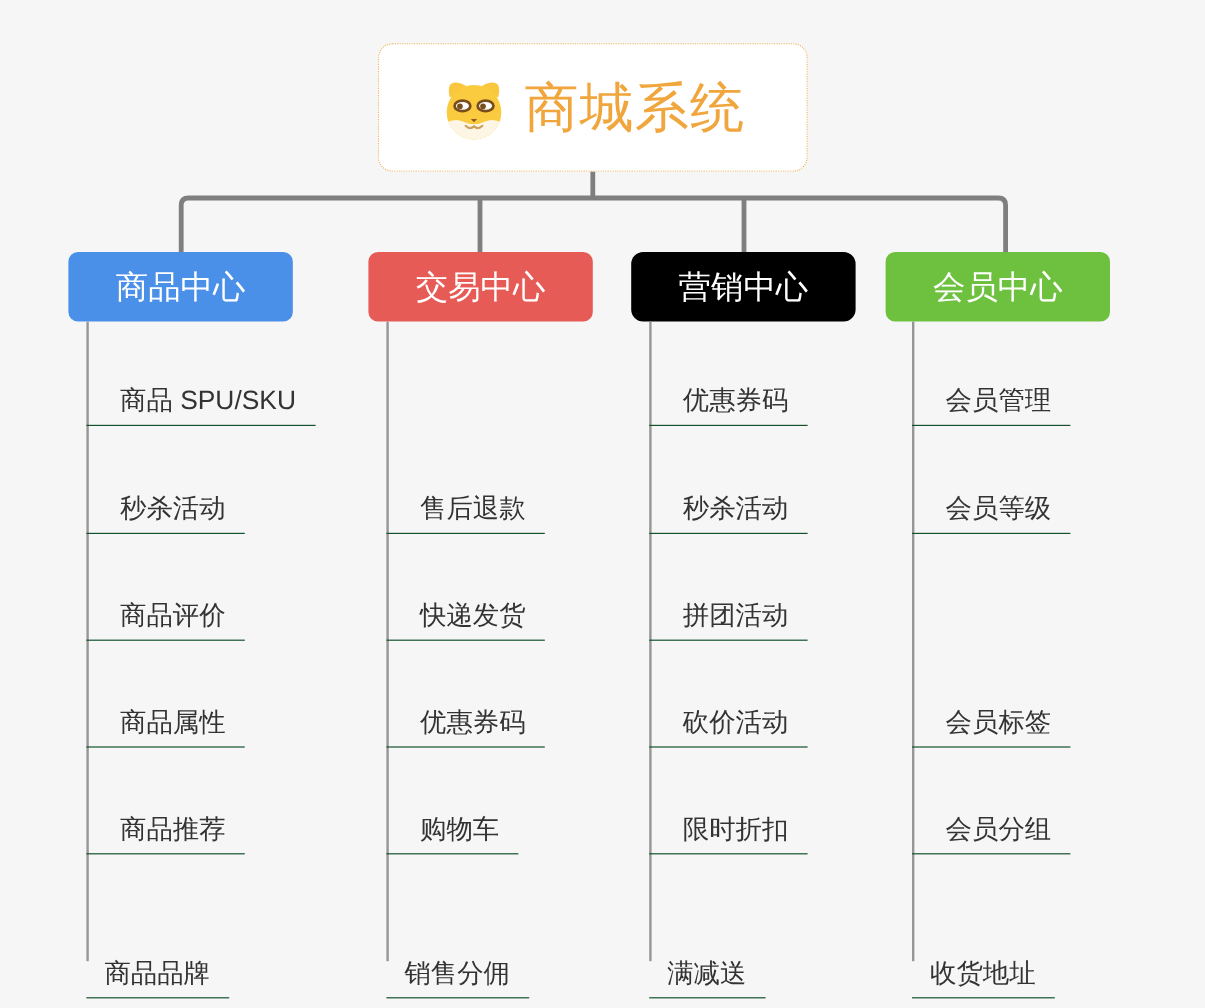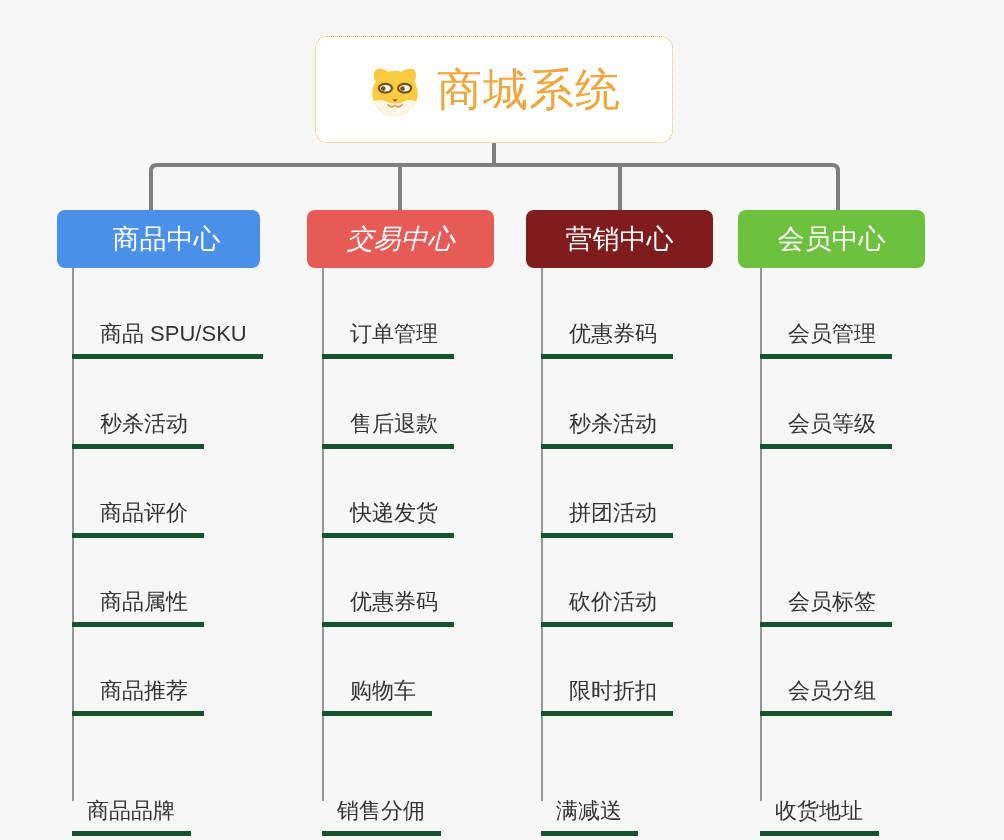--- a/index.html
+++ b/index.html
@@ -21,28 +21,28 @@
   .dog { width:56px; height:56px; flex:0 0 auto; }
   
   .connectors { position:absolute; left:0; top:0; pointer-events:none; }
   
   .branch {
     position:absolute; top:210px; width:187px; height:58px;
     border-radius:8px; color:#FFFFFF; font-size:27px;
     display:flex; align-items:center; justify-content:center;
     white-space:nowrap; cursor:default;
   }
-  .b1 { left:57px;padding-left:16px; }  .b2 { left:307px; }  .b3 { left:526px; }  .b4 { left:738px; }
+  .b1 { left:57px; }  .b2 { left:307px; }  .b3 { left:526px; }  .b4 { left:738px; }
   
   .spine { position:absolute; top:268px; width:2px; height:533px; background:#969696; }
   .s1 { left:72px; } .s2 { left:322px; } .s3 { left:541px; } .s4 { left:760px; }
   
   .item {
     position:absolute; height:40px; line-height:40px;
-    padding:0 16px 0 28px; border-bottom:5px solid #14532d;
+    padding:0 16px 0 28px; border-bottom:1px solid #14532d;
     font-size:22px; color:#333333; white-space:nowrap;
   }
   .c1 { left:72px; } .c2 { left:322px; } .c3 { left:541px; } .c4 { left:760px; }
   .r1 { top:314px; } .r2 { top:404px; } .r3 { top:493px; }
   .r4 { top:582px; } .r5 { top:671px; } .r6 { top:791px;padding-left:15px; }
 </style>
 </head>
 <body>
 
 <div class="canvas">
@@ -71,37 +71,36 @@
       <ellipse cx="43" cy="30" rx="7.5" ry="5" fill="#FFFFFF" stroke="#7A4E1C" stroke-width="2.6"></ellipse>
       <circle cx="18.6" cy="30.4" r="2.7" fill="#7A4E1C"></circle>
       <circle cx="40.6" cy="30.4" r="2.7" fill="#7A4E1C"></circle>
       <path d="M29 42.5 L35 42.5 L32 45.6 Z" fill="#8A5A28"></path>
       <path d="M24 49 Q28 53 32 49.5 Q36 53 40 49" stroke="#C9A05E" stroke-width="2" fill="none" stroke-linecap="round"></path>
     </svg>
     <span class="root-title" style="color: rgb(240, 166, 60);">商城系统</span>
   </div>
 
   <div class="branch b1" style="background-color: rgb(74, 143, 232);">商品中心</div>
-  <div class="branch b2" style="background-color: rgb(230, 91, 85); font-style: italic;">交易中心</div>
-  <div class="branch b3" style="background-color: #7f1d1d;">营销中心</div>
+  <div class="branch b2" style="background-color: rgb(230, 91, 85);">交易中心</div>
+  <div class="branch b3" style="background-color: #000000; border-radius: 10px;">营销中心</div>
   <div class="branch b4" style="background-color: rgb(110, 193, 62);">会员中心</div>
 
   <div class="spine s1"></div>
   <div class="spine s2"></div>
   <div class="spine s3"></div>
   <div class="spine s4"></div>
 
   <div class="item c1 r1">商品 SPU/SKU</div>
   <div class="item c1 r2">秒杀活动</div>
   <div class="item c1 r3">商品评价</div>
   <div class="item c1 r4">商品属性</div>
   <div class="item c1 r5">商品推荐</div>
   <div class="item c1 r6">商品品牌</div>
 
-  <div class="item c2 r1">订单管理</div>
   <div class="item c2 r2">售后退款</div>
   <div class="item c2 r3">快递发货</div>
   <div class="item c2 r4">优惠券码</div>
   <div class="item c2 r5">购物车</div>
   <div class="item c2 r6">销售分佣</div>
 
   <div class="item c3 r1">优惠券码</div>
   <div class="item c3 r2">秒杀活动</div>
   <div class="item c3 r3">拼团活动</div>
   <div class="item c3 r4">砍价活动</div>

